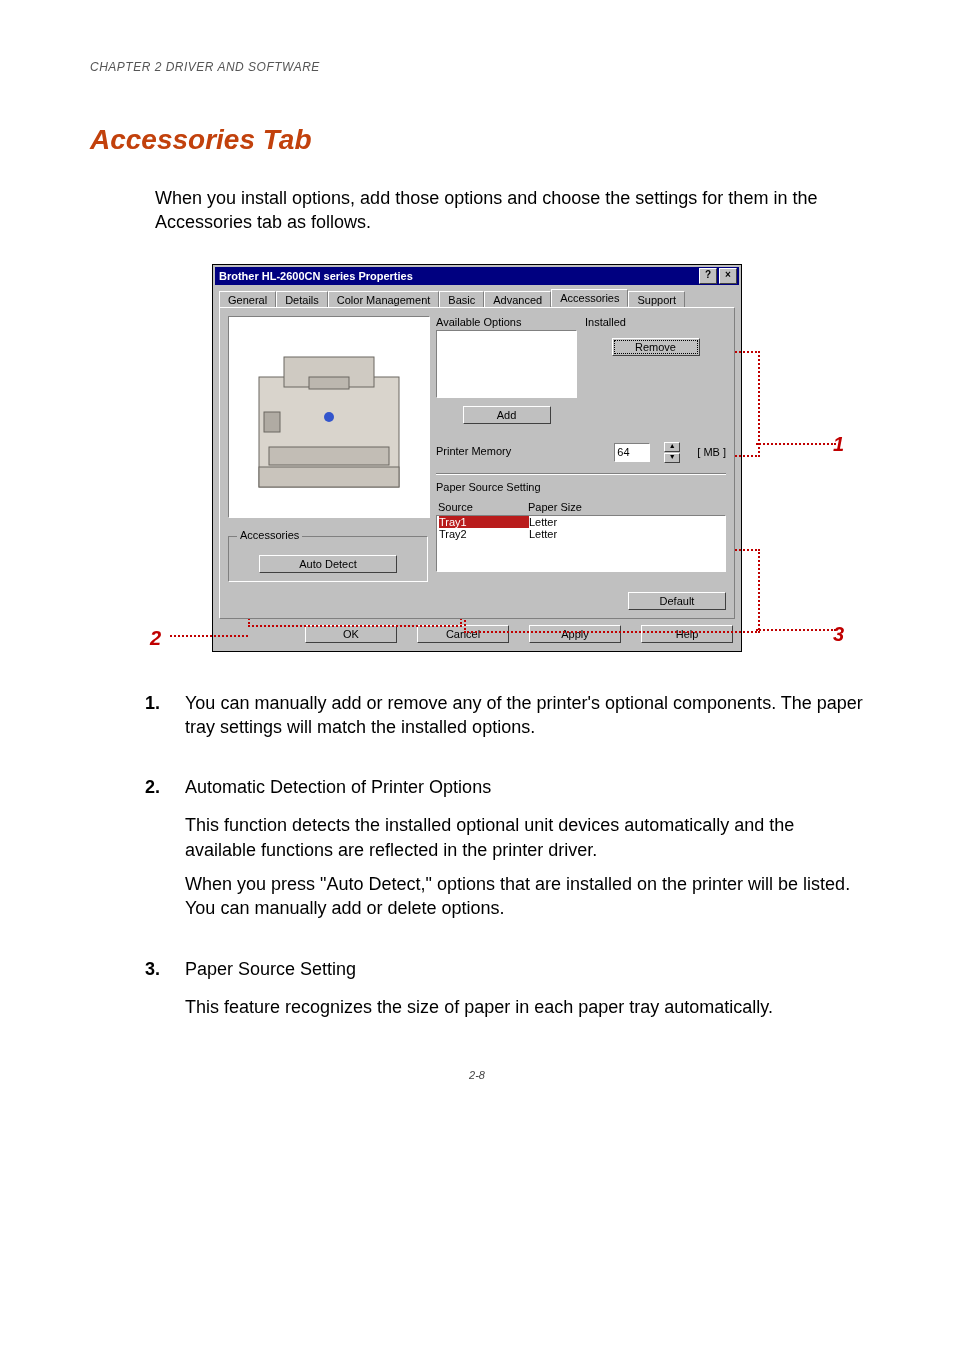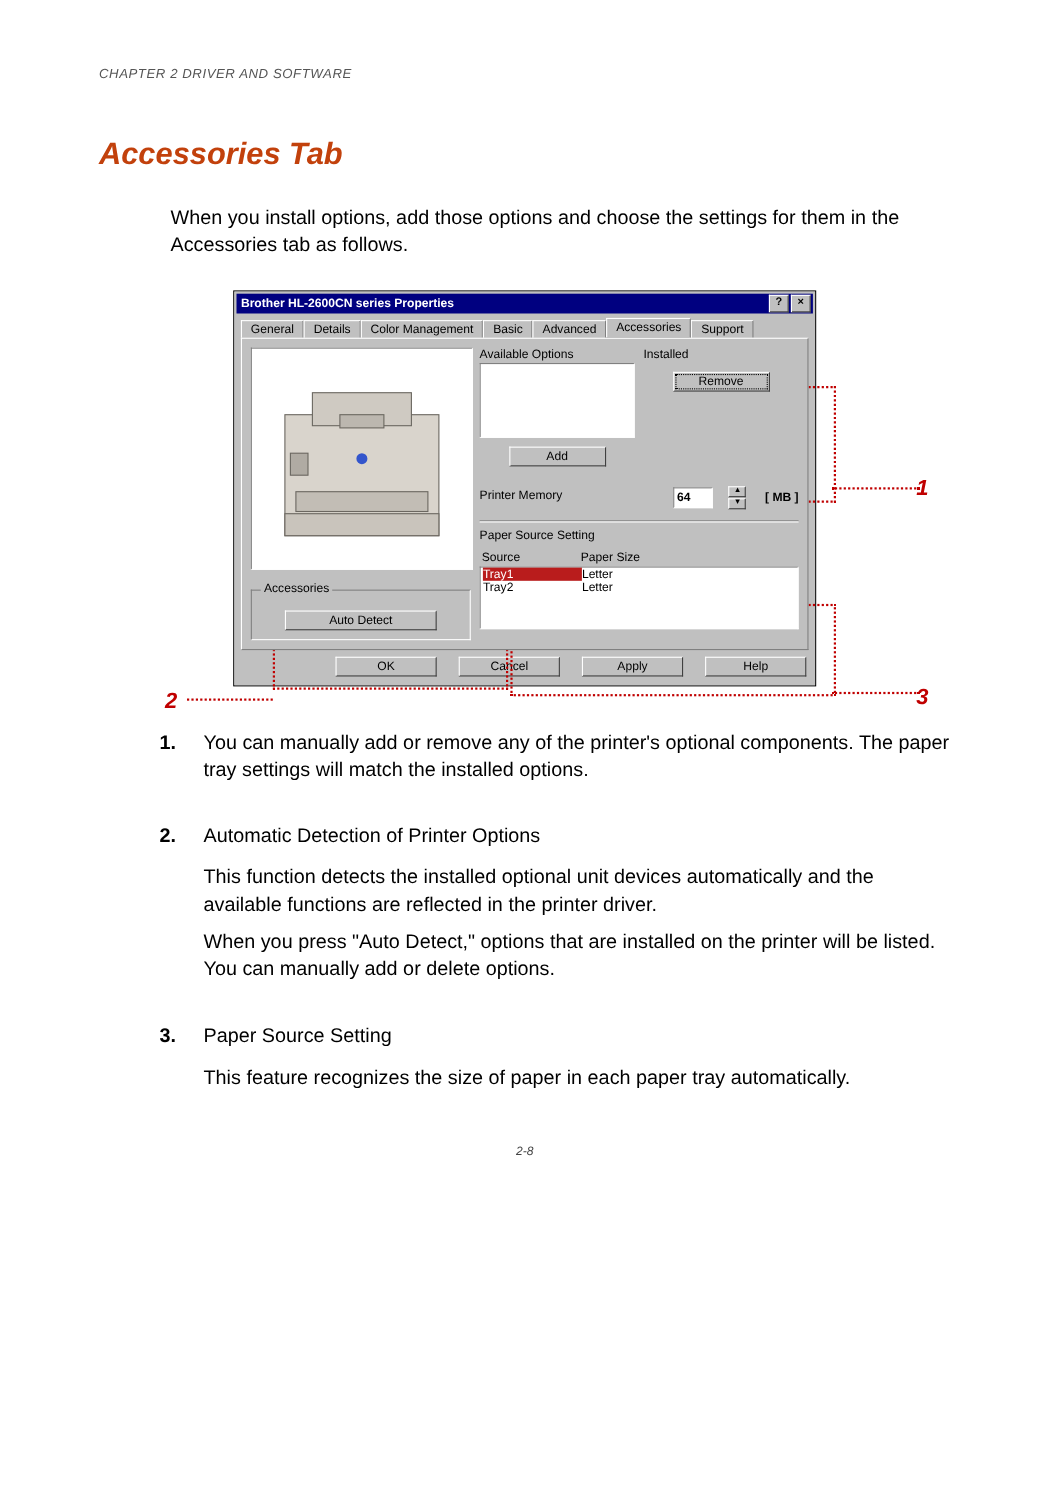--- a/index.html
+++ b/index.html
@@ -184,21 +184,20 @@
   .mem-row {
     display: flex;
     align-items: center;
     margin-top: 18px;
     gap: 8px;
   }
   .num-input {
     display: flex;
     align-items: center;
     gap: 14px;
-    font-weight: bold;
   }
   .num-field {
     width: 30px;
     height: 17px;
     background: #fff;
     border: 1px solid #808080;
     border-right-color: #fff;
     border-bottom-color: #fff;
     font-size: 11px;
     padding: 0 2px;
@@ -404,20 +403,23 @@
                 <div class="c1">Tray1</div>
                 <div>Letter</div>
               </div>
               <div class="row">
                 <div class="c1">Tray2</div>
                 <div>Letter</div>
               </div>
             </div>
           </div>
 
+          <div class="btn-row">
+            <div class="w-btn" style="width:80px;">Default</div>
+          </div>
         </div>
       </div>
 
       <div class="dlg-bottom">
         <div class="w-btn">OK</div>
         <div class="w-btn">Cancel</div>
         <div class="w-btn">Apply</div>
         <div class="w-btn">Help</div>
       </div>
     </div>

